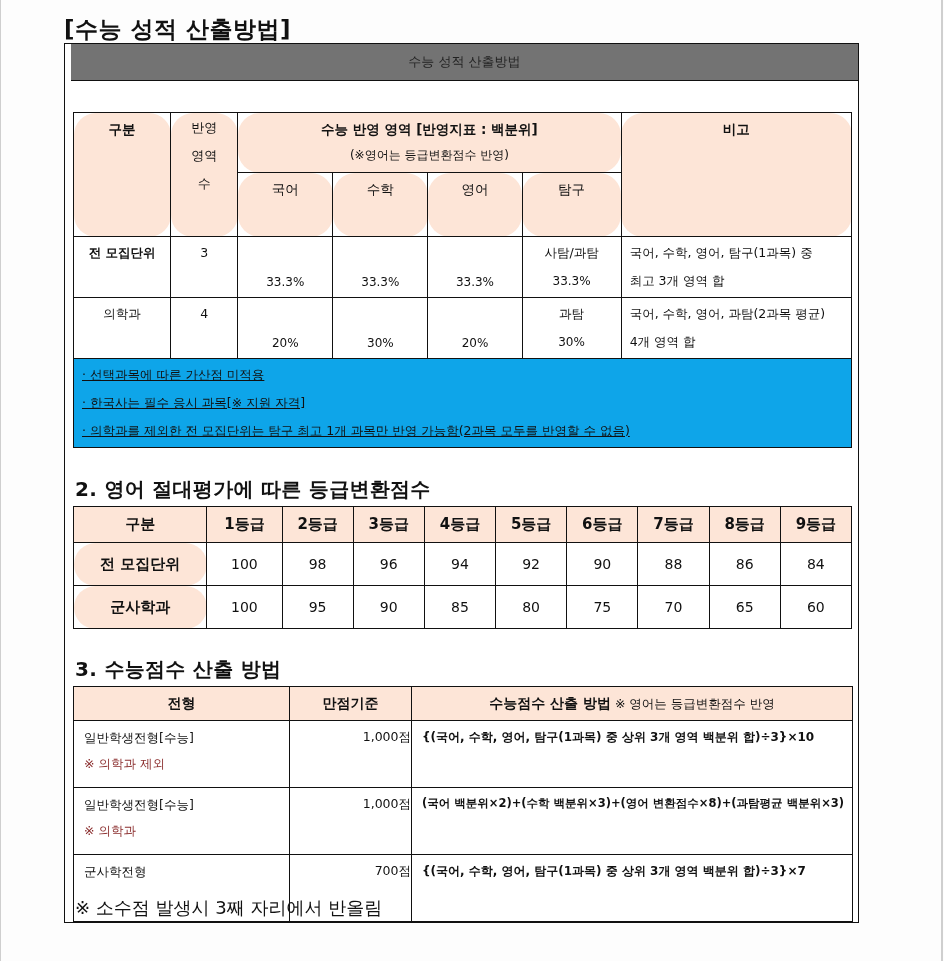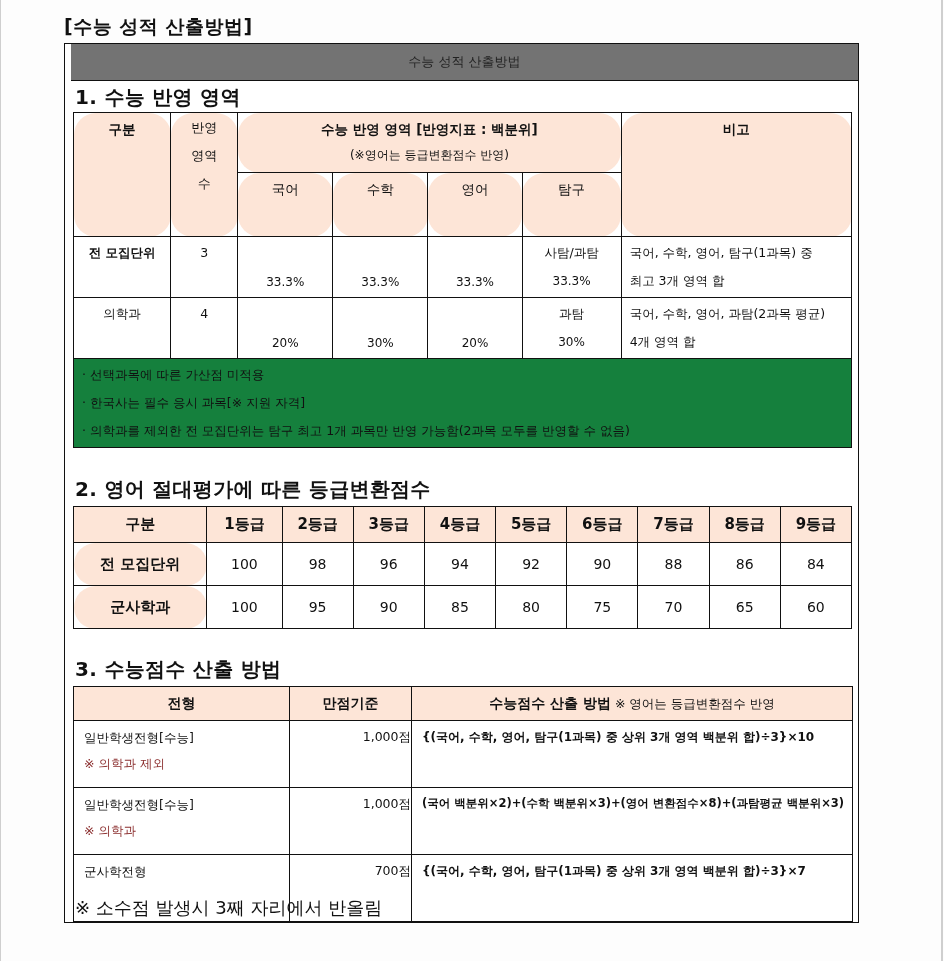--- a/index.html
+++ b/index.html
@@ -4,35 +4,35 @@
 <style>
   html, body { margin: 0; padding: 0; }
   body {
     width: 944px; height: 961px; background: #fdfdfd; position: relative;
     font-family: "DejaVu Sans", "Liberation Sans", sans-serif; color: #111;
     overflow: hidden;
   }
   .edge-left { position: absolute; left: 0; top: 0; width: 1px; height: 961px; background: #cfcfcf; }
   .edge-right { position: absolute; left: 941px; top: 0; width: 2px; height: 961px; background: #cfcfcf; }
   .page-title {
-    position: absolute; left: 64px; top: 14px; font-size: 19px; font-weight: bold; letter-spacing: 0.5px;
+    position: absolute; left: 64px; top: 14px; font-size: 23px; font-weight: bold; letter-spacing: 0.5px;
   }
   .outer {
     position: absolute; left: 64px; top: 43px; width: 795px; height: 880px;
     border: 1.5px solid #111; background: #fff; box-sizing: border-box;
   }
   .banner {
     position: absolute; left: 6px; top: 0; right: 0; height: 36px; background: #737373;
     border-bottom: 1.5px solid #111; text-align: center; line-height: 36px; font-size: 13px; color: #222;
   }
   .section-title { position: absolute; left: 10px; font-size: 20px; font-weight: bold; letter-spacing: 0.3px; }
   table { border-collapse: collapse; position: absolute; table-layout: fixed; }
   td, th { border: 1.5px solid #111; padding: 0; font-weight: normal; }
   .peach { background: #fde5d7; border-radius: 22px; }
-  .grey { background: #15803d; }
+  .grey { background: #0ea5e9; text-decoration: underline; }
 
   
   #t1 { left: 8px; top: 68px; width: 779px; font-size: 12.5px; }
   #t1 th { font-weight: bold; font-size: 13.5px; vertical-align: top; }
   .t1-cell-top { display:block; padding-top: 8px; }
   #t1 .num-cell { vertical-align: top; text-align: center; }
   #t1 .pct { text-align: center; vertical-align: bottom; padding-bottom: 8px; font-size: 12px; }
   #t1 .remark { text-align: left; padding-left: 8px; line-height: 28px; vertical-align: top; font-size: 12.5px; }
   #t1 .rowlabel { font-weight: bold; text-align: center; vertical-align: top; padding-top: 8px; }
   .notes { font-size: 12.5px; line-height: 28px; padding: 0 8px; text-align: left; }
@@ -58,21 +58,20 @@
 <body>
 
 <div class="edge-left"></div>
 <div class="edge-right"></div>
 
 <div class="page-title">[수능 성적 산출방법]</div>
 
 <div class="outer">
   <div class="banner">수능 성적 산출방법</div>
 
-  <div class="section-title" style="top:40px">1. 수능 반영 영역</div>
 
   <table id="t1">
     <colgroup>
       <col style="width:97px">
         <col style="width:67px">
         <col style="width:95px">
         <col style="width:95px">
         <col style="width:94px">
         <col style="width:99px">
         <col style="width:230px">

